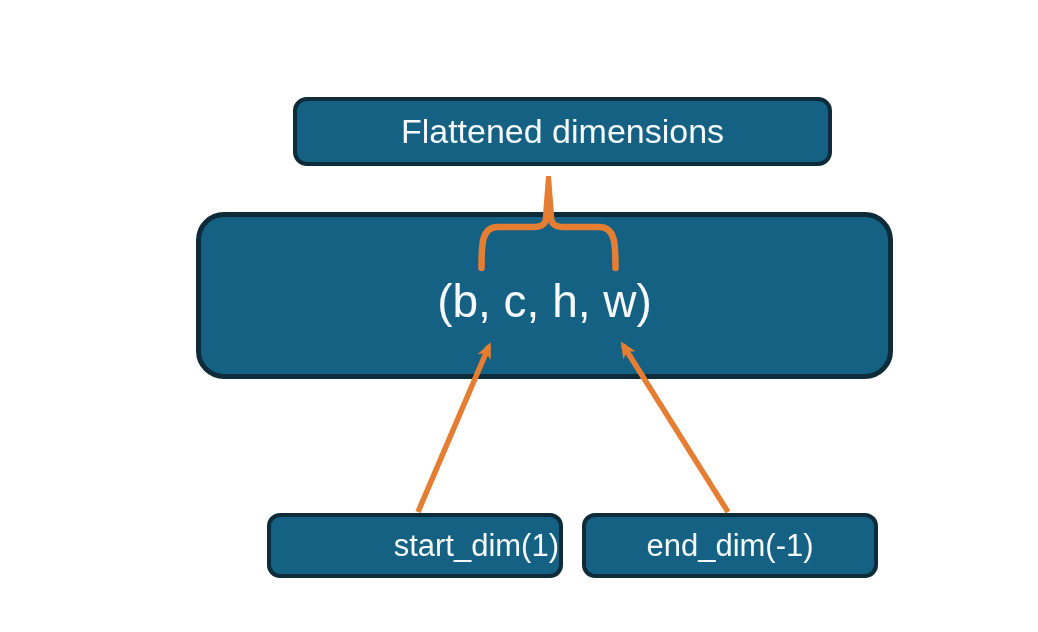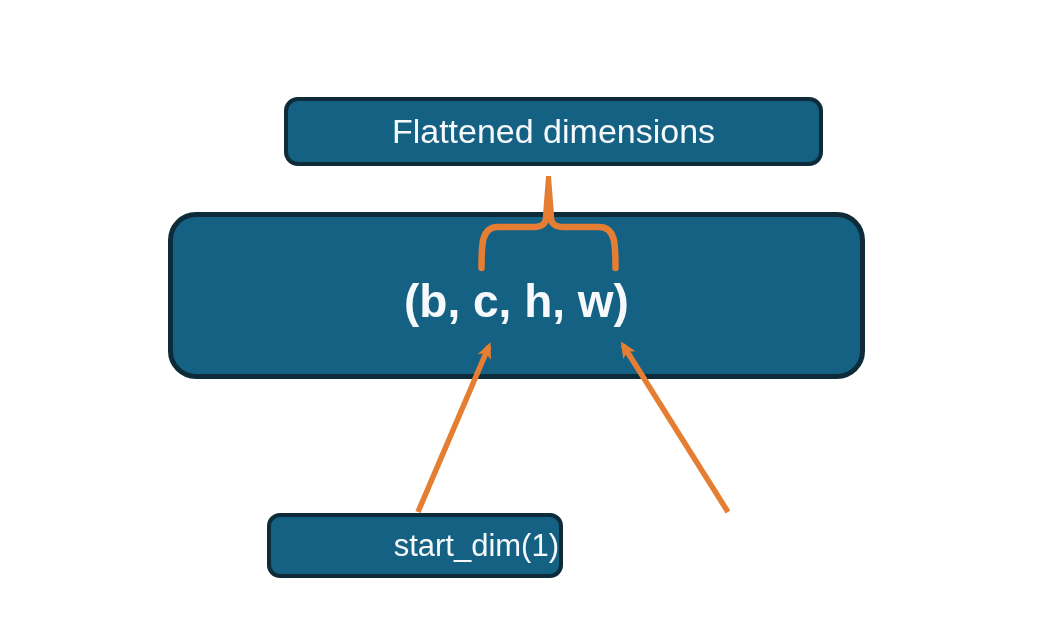--- a/index.html
+++ b/index.html
@@ -25,32 +25,31 @@
     position: absolute;
     background: var(--box-fill);
     border: 4px solid var(--box-border);
     color: var(--text-color);
     display: flex;
     align-items: center;
     justify-content: center;
     text-align: center;
   }
   .top-box {
-    left: 284px; top: 97px;
+    left: 293px; top: 97px;
     width: 539px; height: 69px;
     border-radius: 14px;
     font-size: 34px;
   }
   .main-box {
-    left: 168px; top: 212px;
+    left: 196px; top: 212px;
     width: 697px; height: 167px;
     border-radius: 28px;
     border-width: 5px;
     font-size: 46px;
-    font-weight: bold;
   }
   .main-box span { padding-top: 10px; }
   .small-box {
     top: 513px;
     width: 296px; height: 65px;
     border-radius: 13px;
     font-size: 31px;
   }
   .start-box { left: 267px; justify-content: flex-end; }
   .end-box   { left: 582px; }
@@ -86,20 +85,23 @@
   </div>
 
   <div class="box main-box">
     <span>(b, c, h, w)</span>
   </div>
 
   <div class="box small-box start-box">
     <span>start_dim(1)</span>
   </div>
 
+  <div class="box small-box end-box">
+    <span>end_dim(-1)</span>
+  </div>
 
   <svg class="overlay" viewBox="0 0 1038 632" xmlns="http://www.w3.org/2000/svg">
     <defs>
       <marker id="arrowhead" viewBox="0 0 10 10" refX="7.5" refY="5" markerWidth="20" markerHeight="16" orient="auto" markerUnits="userSpaceOnUse">
         <path class="arrowhead-shape" d="M 0 0.5 L 10 5 L 0 9.5 L 2.5 5 Z"></path>
       </marker>
     </defs>
 
     <path class="connector-fill" d="M 546 176 L 551 176 L 554.5 221 L 542.5 221 Z"></path>
 

